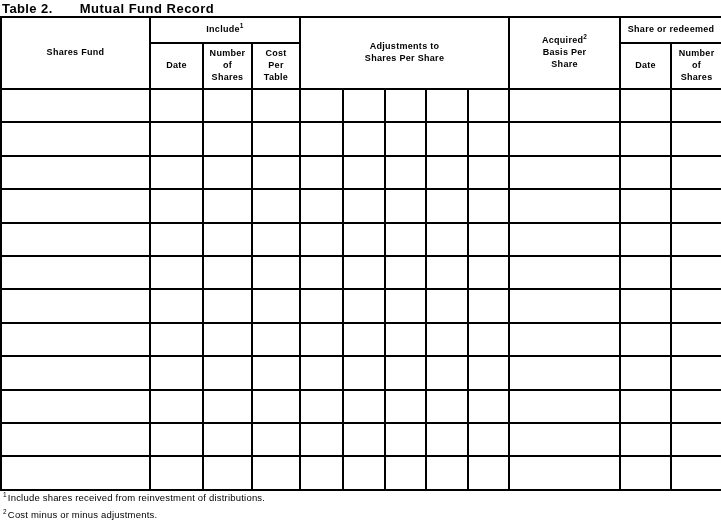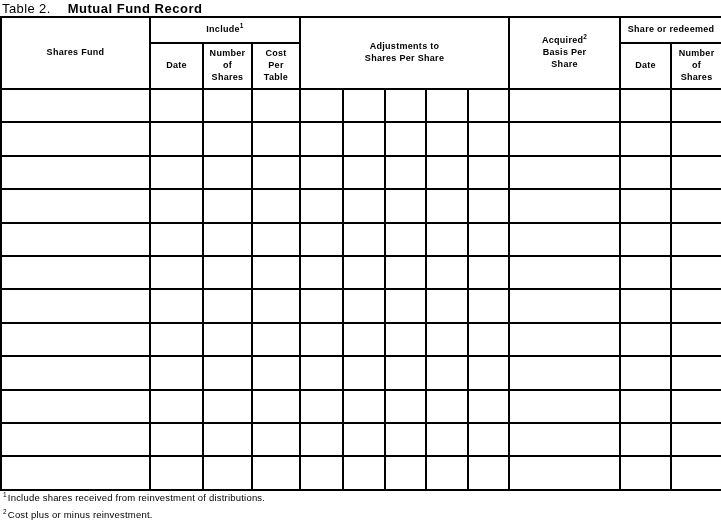--- a/index.html
+++ b/index.html
@@ -12,22 +12,22 @@
     font-family: "Liberation Sans", sans-serif;
     overflow: hidden;
   }
   .title {
     position: absolute;
     left: 2px;
     top: 1px;
     font-size: 13px;
     white-space: nowrap;
   }
-  .t-label { font-weight: normal; letter-spacing: 0.4px; }
-  .t-name  { font-weight: bold; margin-left: 17px; letter-spacing: 0.5px; }
+  .t-label { font-weight: bold; letter-spacing: 0.4px; }
+  .t-name  { font-weight: bold; margin-left: 27px; letter-spacing: 0.5px; }
 
   table.record {
     position: absolute;
     left: 0;
     top: 16px;
     width: 721px;
     border-collapse: collapse;
     table-layout: fixed;
   }
   table.record th,
@@ -299,16 +299,16 @@
           <td></td>
           <td></td>
           <td></td>
           <td></td>
         </tr>
       </tbody>
   </table>
 
   <div class="footnotes">
     <div class="footnote"><sup>1</sup><span>Include shares received from reinvestment of distributions.</span></div>
-    <div class="footnote"><sup>2</sup><span>Cost plus or minus reinvestment.</span></div>
+    <div class="footnote"><sup>2</sup><span>Cost minus or minus adjustments.</span></div>
   </div>
 
 </div>
 
 </body></html>

